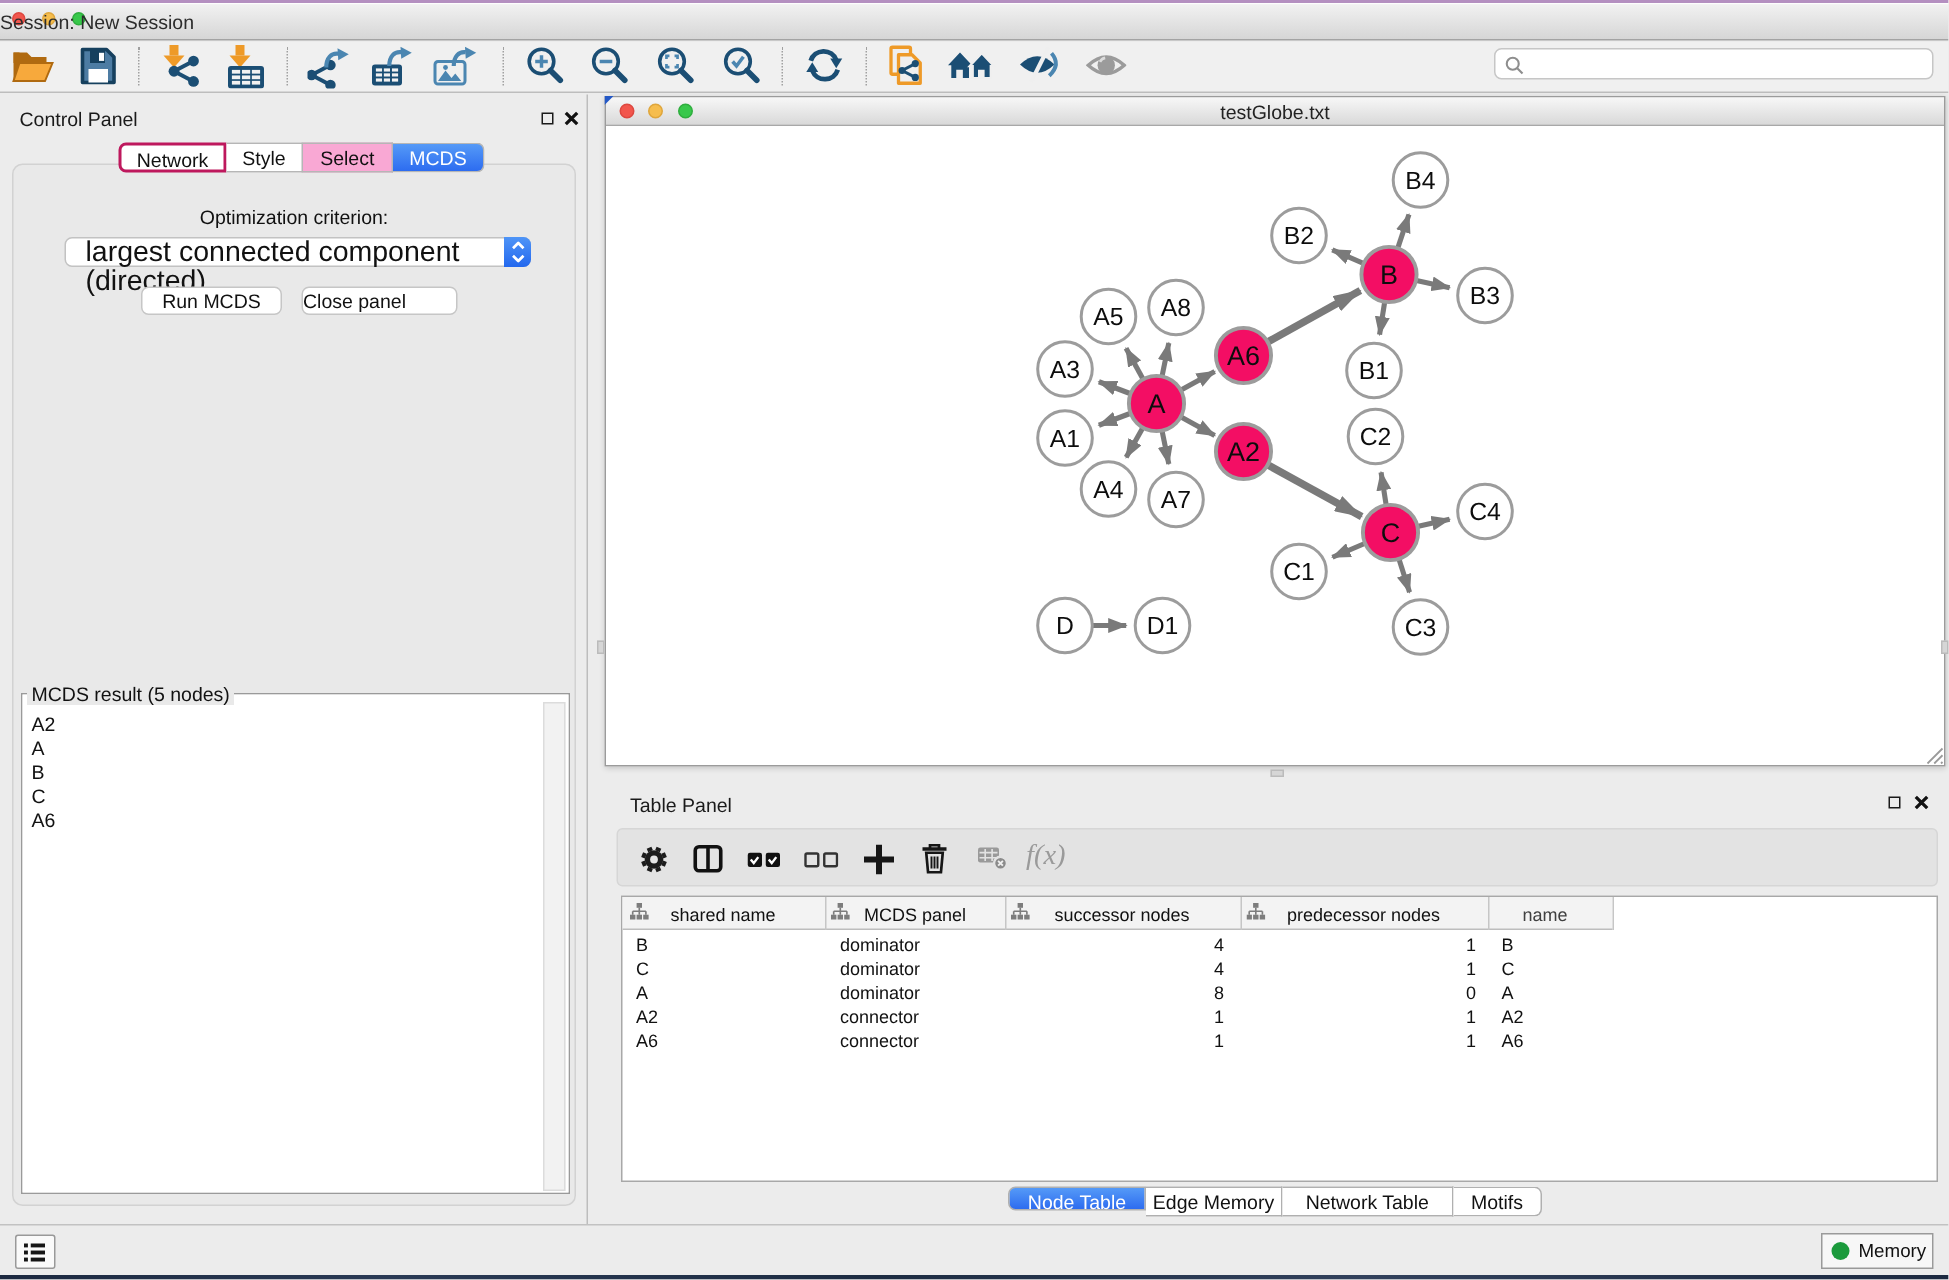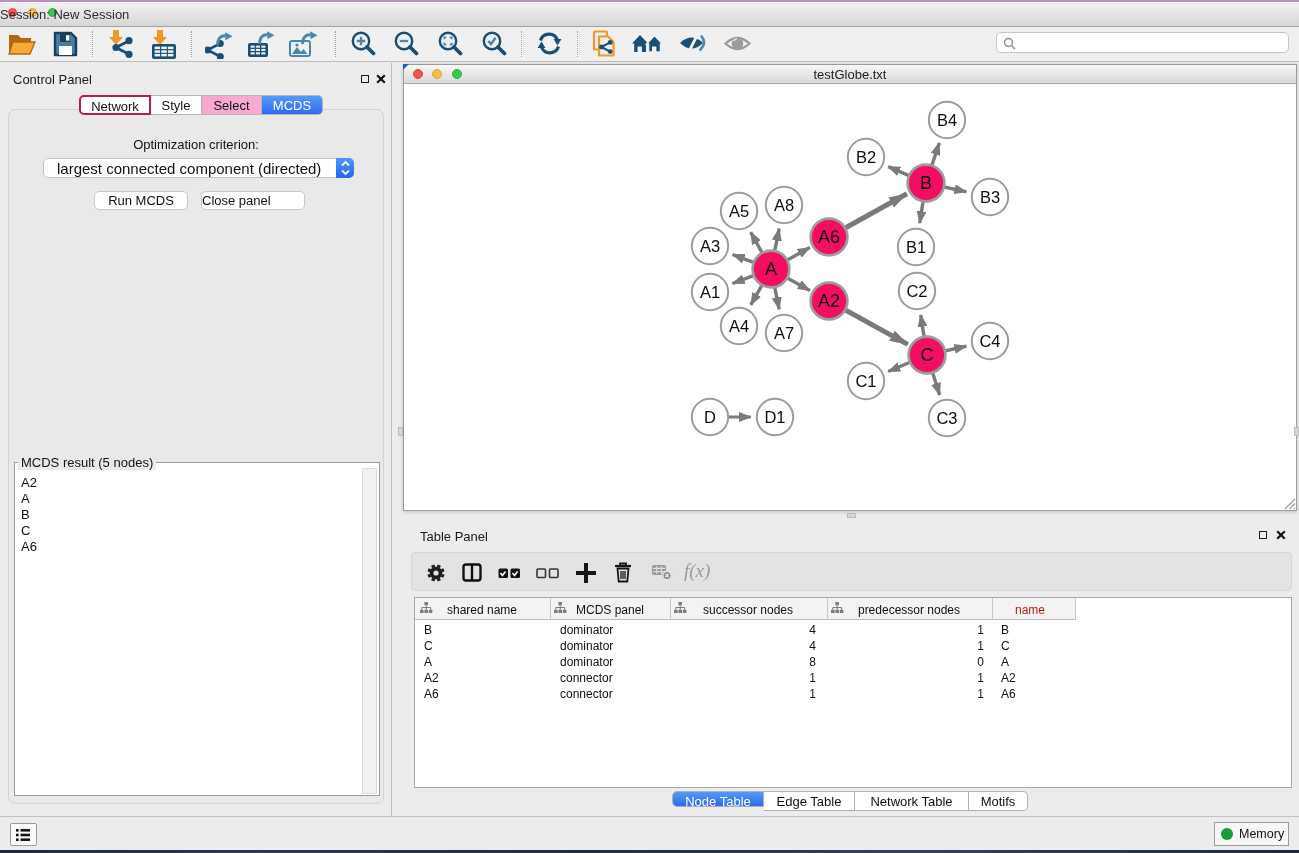--- a/index.html
+++ b/index.html
@@ -154,21 +154,21 @@
 <div class="abs" style="left:361px;top:75px;width:8px;height:8px;border:1.4px solid #1a1a1a"></div>
 <svg style="position:absolute;left:376px;top:74px" width="10" height="10" viewBox="0 0 10 10">
     <path d="M1.2,1.2 L8.8,8.8 M8.8,1.2 L1.2,8.8" stroke="#111" stroke-width="2.2"></path>
   </svg>
 <div class="abs" style="left:8px;top:109px;width:376px;height:695px;background:#e9e9e9;border:1px solid #d2d2d2;border-radius:7px"></div>
 <div class="abs" style="left:79px;top:95px;width:72px;height:20px;background:#fff;color:#111;border:2px solid #be185d;border-radius:5px 0 0 5px;font-size:13px;text-align:center;line-height:19px">Network</div>
 <div class="abs" style="left:151px;top:95px;width:51px;height:20px;background:#fff;color:#111;border:1px solid #b6b6b6;border-left:none;font-size:13px;text-align:center;line-height:19px">Style</div>
 <div class="abs" style="left:202px;top:95px;width:60px;height:20px;background:#f9a8d4;color:#111;border:1px solid #b6b6b6;border-left:none;font-size:13px;text-align:center;line-height:19px">Select</div>
 <div class="abs" style="left:262px;top:95px;width:61px;height:20px;background:linear-gradient(#559af7,#2d6cf0);color:#fff;border:1px solid #b6b6b6;border-radius:0 5px 5px 0;border-left:none;font-size:13px;text-align:center;line-height:19px">MCDS</div>
 <div class="abs" style="left:8px;top:137px;width:376px;text-align:center;font-size:13px;color:#111">Optimization criterion:</div>
-<div class="abs" style="left:43px;top:158px;width:311px;height:20px;background:#fff;border:1px solid #c2c2c2;border-radius:5px;font-size:15px;line-height:19px;padding-left:13px;color:#111">largest connected component (directed)</div>
+<div class="abs" style="left:43px;top:158px;width:311px;height:20px;background:#fff;border:1px solid #c2c2c2;border-radius:5px;font-size:19px;line-height:19px;padding-left:13px;color:#111">largest connected component (directed)</div>
 <div class="abs" style="left:336px;top:158px;width:18px;height:20px;background:linear-gradient(#4f95f7,#2368ee);border-radius:0 5px 5px 0"></div>
 <svg style="position:absolute;left:340px;top:161px" width="11" height="14" viewBox="0 0 11 14">
     <path d="M2,4.5 L5.5,1 L9,4.5" stroke="#fff" stroke-width="1.8" fill="none"></path>
     <path d="M2,9.5 L5.5,13 L9,9.5" stroke="#fff" stroke-width="1.8" fill="none"></path>
   </svg>
 <div class="abs" style="left:94px;top:191px;width:94px;height:19px;background:#fff;border:1px solid #c6c6c6;border-radius:5px;font-size:13px;text-align:center;line-height:18px;color:#111">Run MCDS</div>
 <div class="abs" style="left:201px;top:191px;width:104px;height:19px;background:#fff;border:1px solid #c6c6c6;border-radius:5px;font-size:13px;text-align:left;line-height:18px;color:#111">Close panel</div>
 <div class="abs" style="left:14px;top:462px;width:366px;height:334px;border:1px solid #9a9a9a"></div>
 <div class="abs" style="left:15px;top:463px;width:364px;height:332px;background:#fff"></div>
 <div class="abs" style="left:362px;top:468px;width:15px;height:326px;background:#f2f2f2;border:1px solid #dcdcdc"></div>
@@ -345,21 +345,21 @@
     <rect x="4.4" y="0" width="3.6" height="3.2" fill="#7d7d7d"></rect>
     <path d="M6.2,3.2 v2.3 M1.8,5.5 h8.8 M1.8,5.5 v2.3 M10.6,5.5 v2.3 M6.2,5.5 v2.3" stroke="#7d7d7d" stroke-width="1.1" fill="none"></path>
     <rect x="0" y="7.8" width="3.6" height="3.2" fill="#7d7d7d"></rect>
     <rect x="4.4" y="7.8" width="3.6" height="3.2" fill="#7d7d7d"></rect>
     <rect x="8.8" y="7.8" width="3.6" height="3.2" fill="#7d7d7d"></rect>
   </svg>
 <div class="abs" style="left:482px;top:603px;width:200px;margin-left:-100px;text-align:center;font-size:12px;color:#111">shared name</div>
 <div class="abs" style="left:610px;top:603px;width:200px;margin-left:-100px;text-align:center;font-size:12px;color:#111">MCDS panel</div>
 <div class="abs" style="left:748px;top:603px;width:200px;margin-left:-100px;text-align:center;font-size:12px;color:#111">successor nodes</div>
 <div class="abs" style="left:909px;top:603px;width:200px;margin-left:-100px;text-align:center;font-size:12px;color:#111">predecessor nodes</div>
-<div class="abs" style="left:1030px;top:603px;width:200px;margin-left:-100px;text-align:center;font-size:12px;color:#b91c1c">name</div>
+<div class="abs" style="left:1030px;top:603px;width:200px;margin-left:-100px;text-align:center;font-size:12px;color:#404040">name</div>
 <div class="abs" style="left:424px;top:623px;font-size:12px;color:#111">B</div>
 <div class="abs" style="left:560px;top:623px;font-size:12px;color:#111">dominator</div>
 <div class="abs" style="left:716px;top:623px;width:100px;text-align:right;font-size:12px;color:#111">4</div>
 <div class="abs" style="left:884px;top:623px;width:100px;text-align:right;font-size:12px;color:#111">1</div>
 <div class="abs" style="left:1001px;top:623px;font-size:12px;color:#111">B</div>
 <div class="abs" style="left:424px;top:639px;font-size:12px;color:#111">C</div>
 <div class="abs" style="left:560px;top:639px;font-size:12px;color:#111">dominator</div>
 <div class="abs" style="left:716px;top:639px;width:100px;text-align:right;font-size:12px;color:#111">4</div>
 <div class="abs" style="left:884px;top:639px;width:100px;text-align:right;font-size:12px;color:#111">1</div>
 <div class="abs" style="left:1001px;top:639px;font-size:12px;color:#111">C</div>
@@ -372,21 +372,21 @@
 <div class="abs" style="left:560px;top:671px;font-size:12px;color:#111">connector</div>
 <div class="abs" style="left:716px;top:671px;width:100px;text-align:right;font-size:12px;color:#111">1</div>
 <div class="abs" style="left:884px;top:671px;width:100px;text-align:right;font-size:12px;color:#111">1</div>
 <div class="abs" style="left:1001px;top:671px;font-size:12px;color:#111">A2</div>
 <div class="abs" style="left:424px;top:687px;font-size:12px;color:#111">A6</div>
 <div class="abs" style="left:560px;top:687px;font-size:12px;color:#111">connector</div>
 <div class="abs" style="left:716px;top:687px;width:100px;text-align:right;font-size:12px;color:#111">1</div>
 <div class="abs" style="left:884px;top:687px;width:100px;text-align:right;font-size:12px;color:#111">1</div>
 <div class="abs" style="left:1001px;top:687px;font-size:12px;color:#111">A6</div>
 <div class="abs" style="left:672px;top:791px;width:92px;height:16px;background:linear-gradient(#559af7,#2d6cf0);color:#fff;border:1px solid #b0b0b0;border-radius:5px 0 0 5px;font-size:13px;text-align:center;line-height:19px">Node Table</div>
-<div class="abs" style="left:764px;top:791px;width:91px;height:20px;background:#fff;color:#111;border:1px solid #b0b0b0;border-left:none;font-size:13px;text-align:center;line-height:19px">Edge Table</div>
+<div class="abs" style="left:764px;top:791px;width:91px;height:20px;background:#fff;color:#111;border:1px solid #b0b0b0;border-left:none;font-size:13px;text-align:center;line-height:19px">Edge Memory</div>
 <div class="abs" style="left:855px;top:791px;width:114px;height:20px;background:#fff;color:#111;border:1px solid #b0b0b0;border-left:none;font-size:13px;text-align:center;line-height:19px">Network Table</div>
 <div class="abs" style="left:969px;top:791px;width:59px;height:20px;background:#fff;color:#111;border:1px solid #b0b0b0;border-radius:0 5px 5px 0;border-left:none;font-size:13px;text-align:center;line-height:19px">Motifs</div>
 <div class="abs" style="left:0;top:816px;width:1299px;height:34px;background:#ececec;border-top:1px solid #c2c2c2"></div>
 <div class="abs" style="left:10px;top:823px;width:27px;height:23px;background:#fafafa;border:1px solid #999;border-radius:2px"></div>
 <svg style="position:absolute;left:16px;top:828px" width="14" height="14" viewBox="0 0 14 14">
     <rect x="0" y="1" width="2.6" height="2.6" fill="#161616"></rect>
     <rect x="4.5" y="1" width="9.5" height="2.6" fill="#161616"></rect>
     <rect x="0" y="5.7" width="2.6" height="2.6" fill="#161616"></rect>
     <rect x="4.5" y="5.7" width="9.5" height="2.6" fill="#161616"></rect>
     <rect x="0" y="10.4" width="2.6" height="2.6" fill="#161616"></rect>

